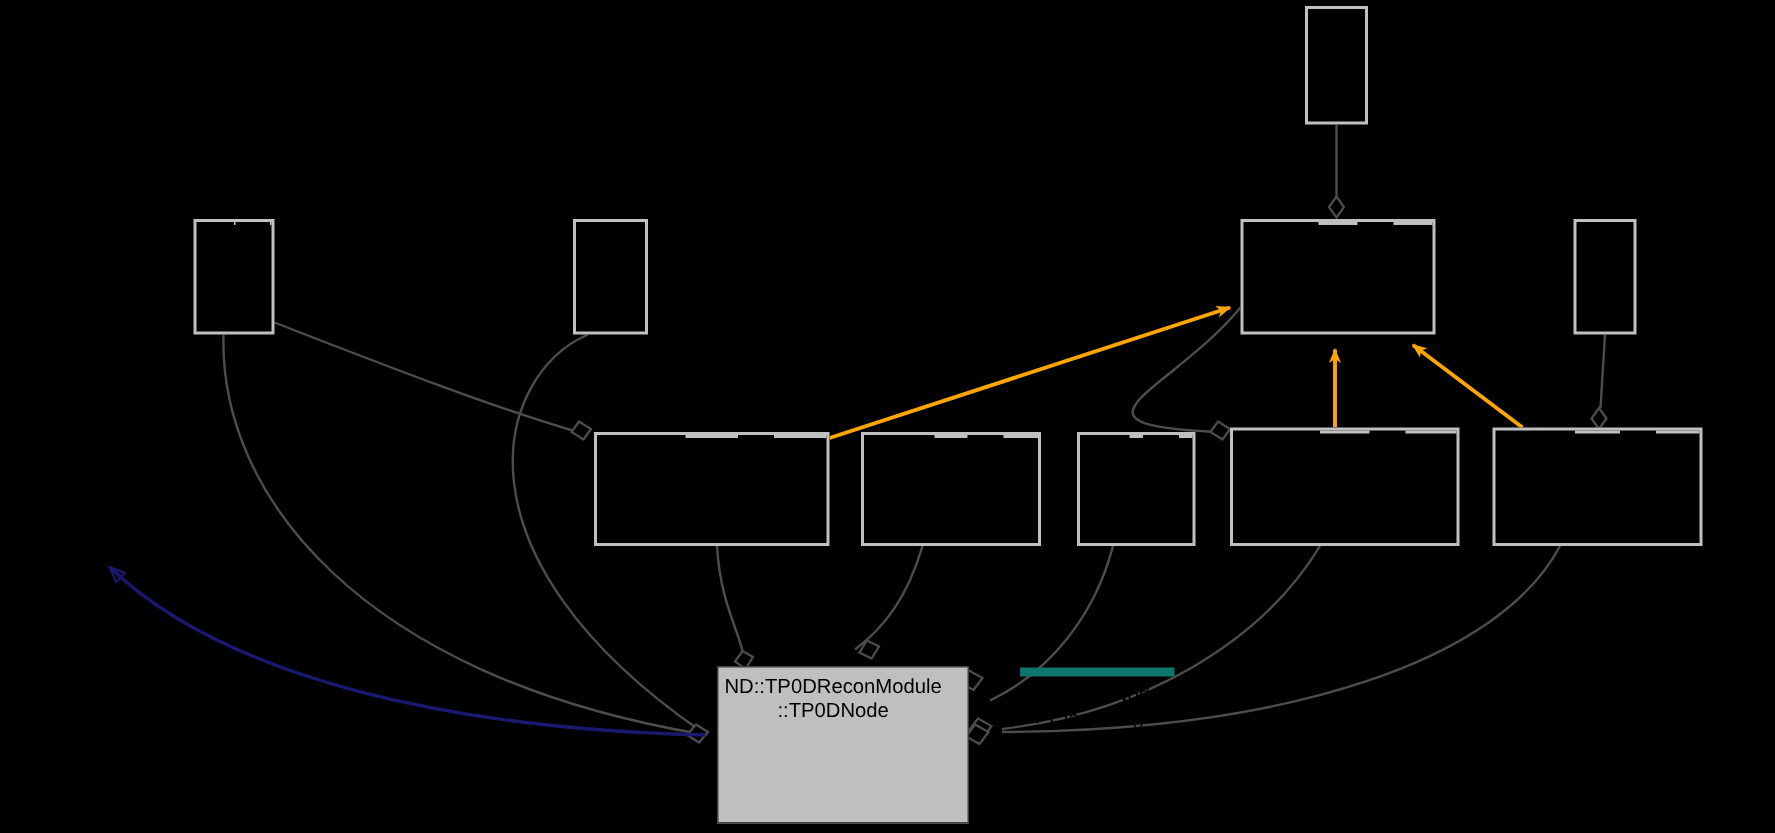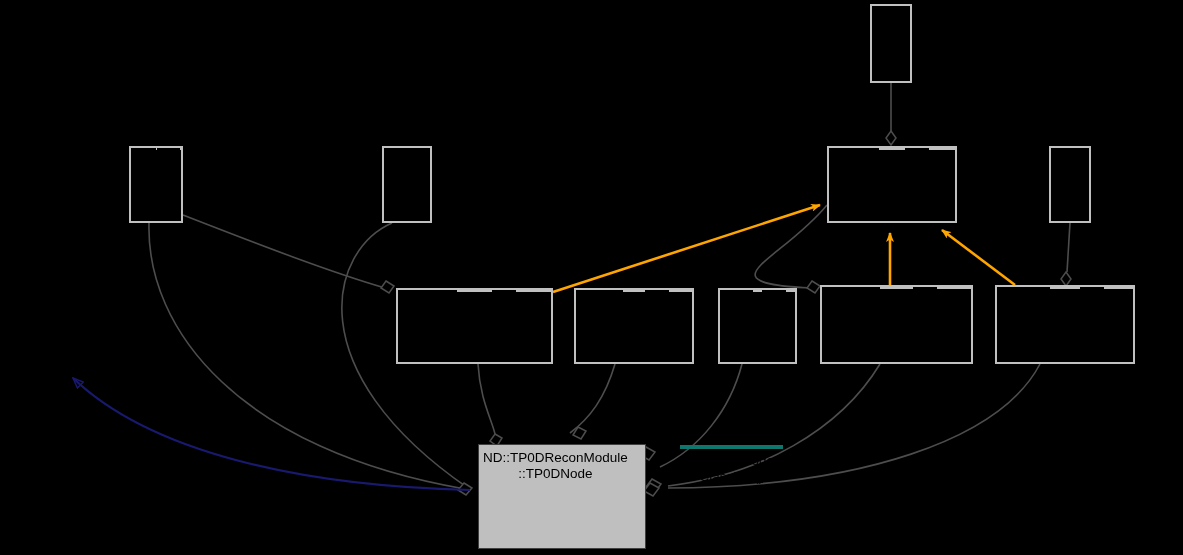--- a/index.html
+++ b/index.html
@@ -42,21 +42,21 @@
   }
   .uml-node .compartment + .compartment {
     border-top: 2px solid #c0c0c0;
   }
   
   .uml-node.focus-node {
     background: #bfbfbf;
     border: 1px solid #404040;
   }
   .uml-node.focus-node .compartment + .compartment {
-    border-top: 4px solid #0f766e;
+    border-top: 6px solid #0f766e;
   }
   .uml-node.focus-node .title-compartment {
     flex: 0 0 auto;
     padding: 5px 4px 6px 4px;
     text-align: center;
     color: #000000;
     font-size: 13.5px;
     line-height: 16px;
     white-space: nowrap;
   }

